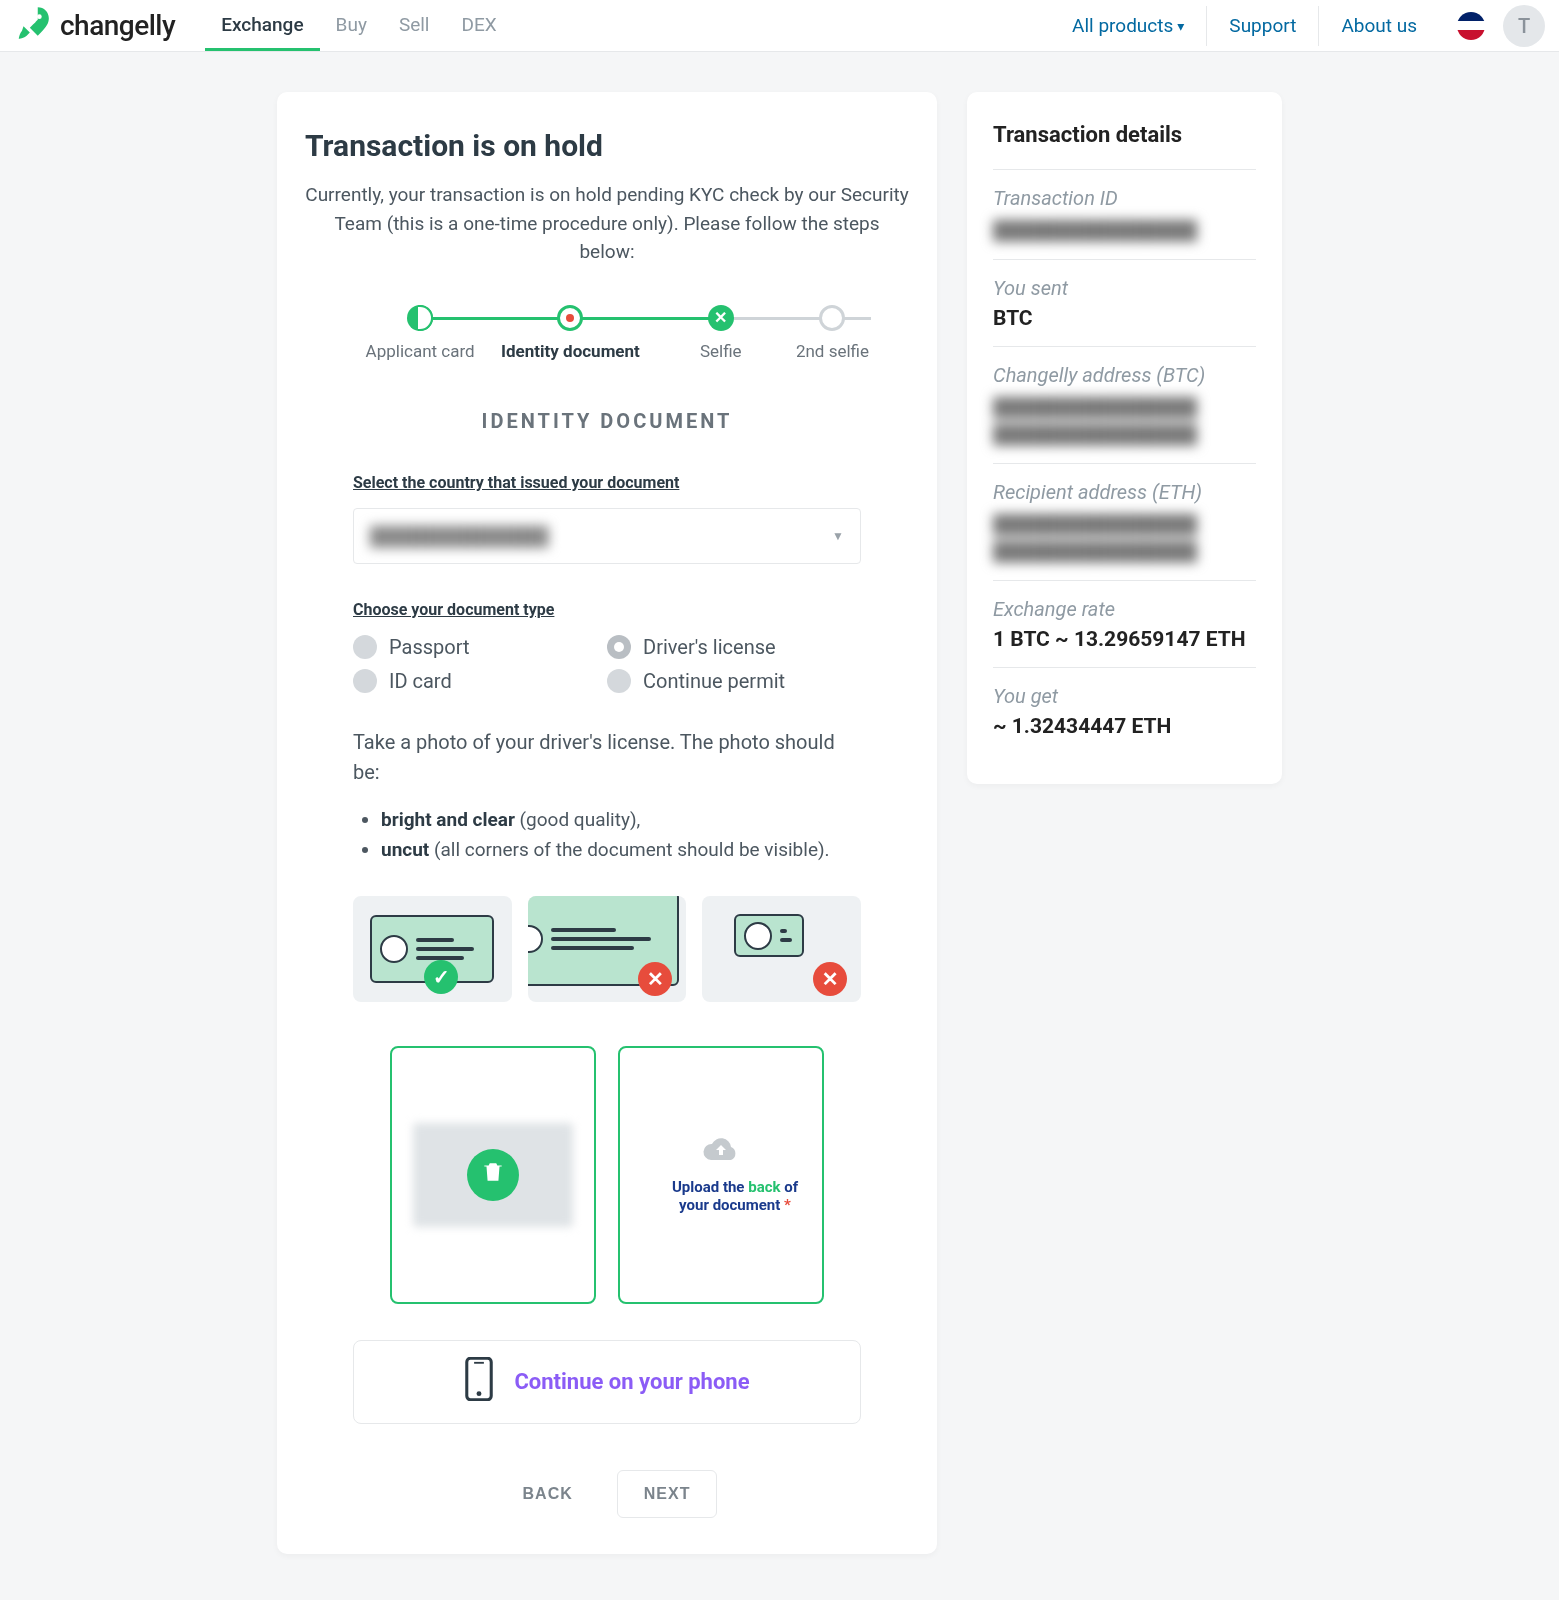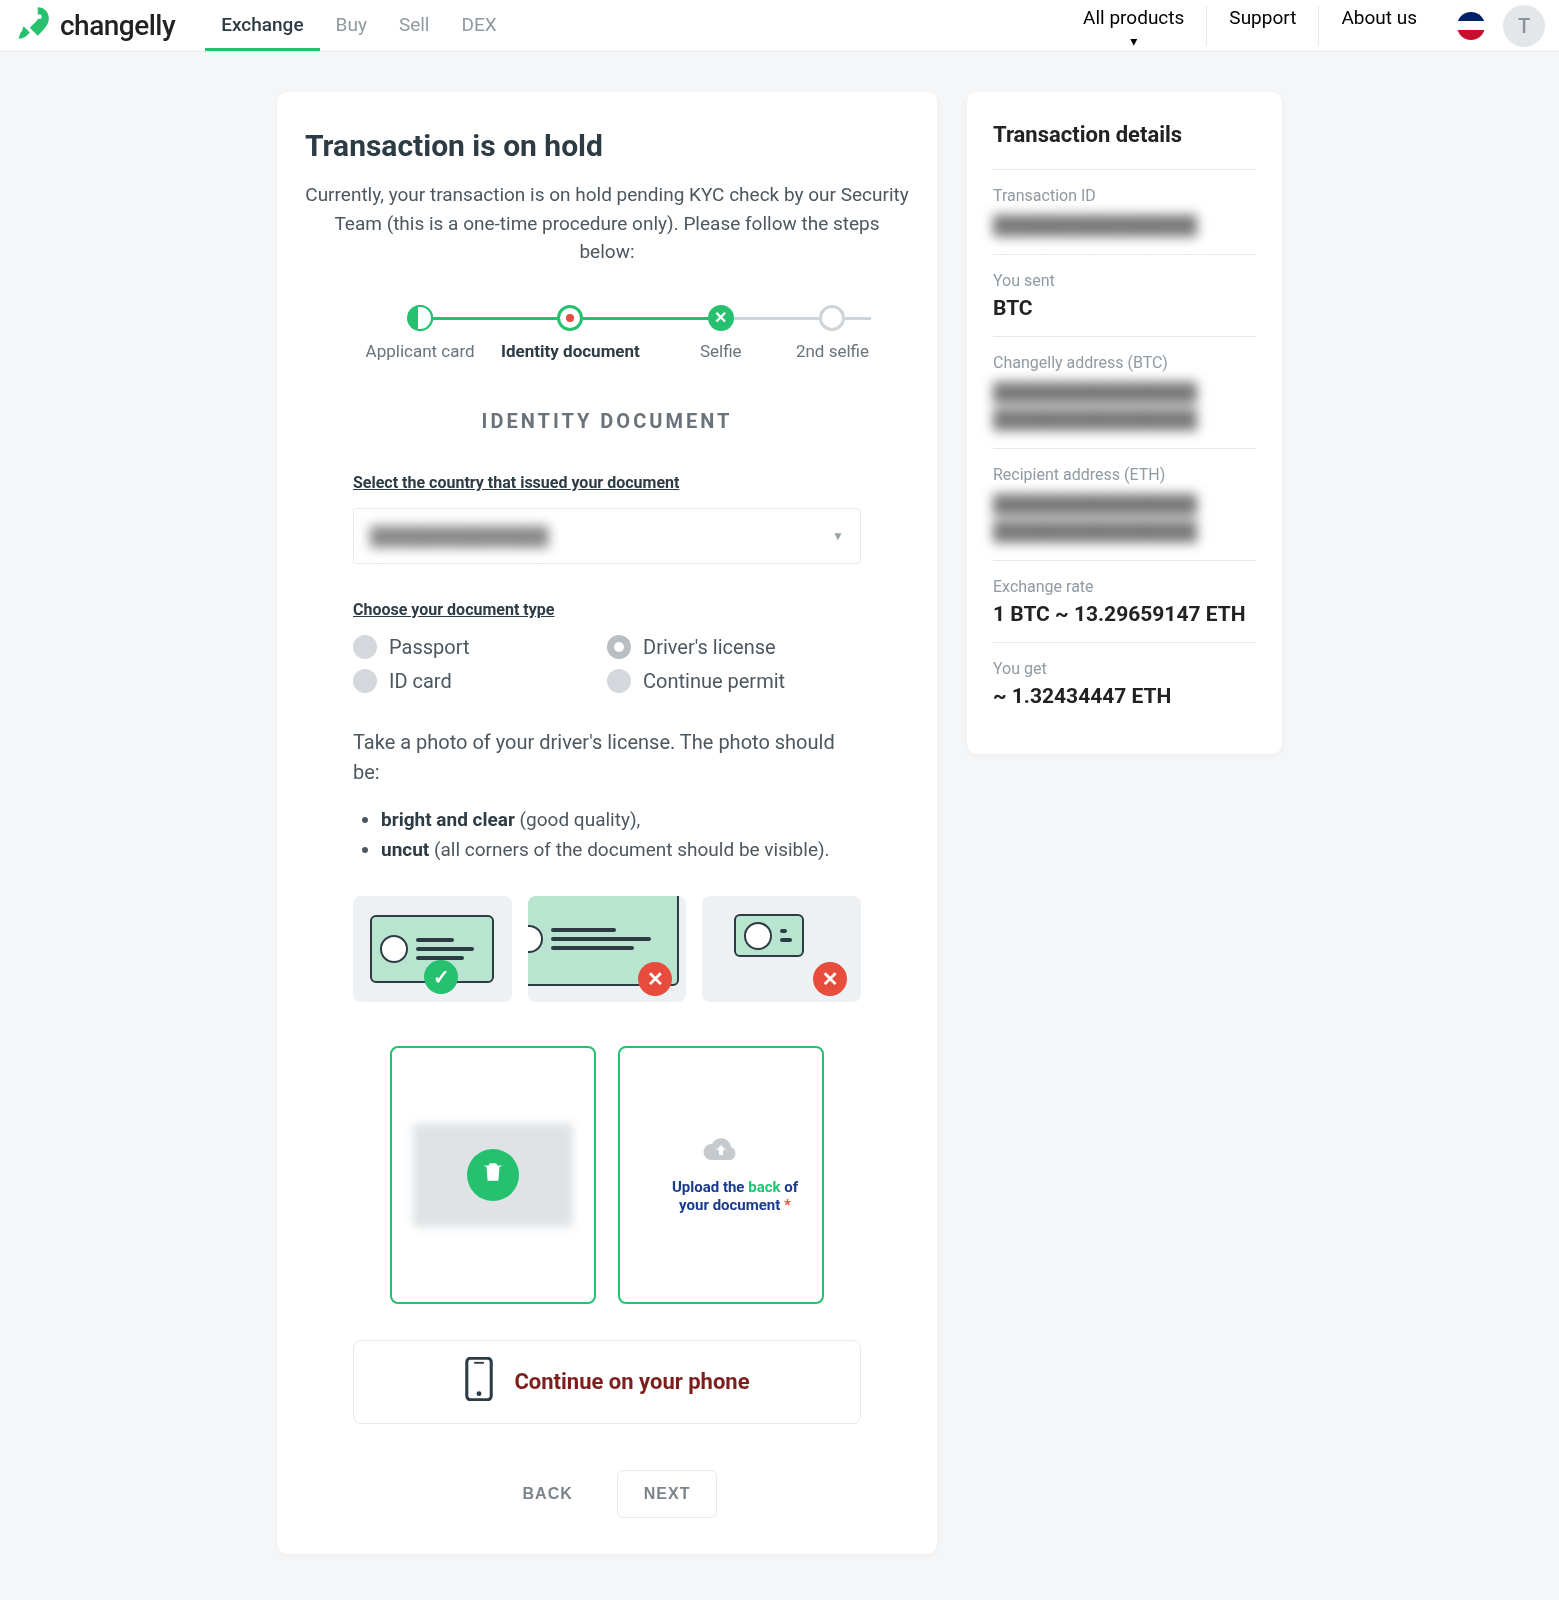--- a/index.html
+++ b/index.html
@@ -34,21 +34,21 @@
   .logo{display:flex;align-items:center;gap:8px;cursor:pointer;}
   .logo svg{width:38px;height:38px;}
   .logo-text{font-size:28px;font-weight:500;color:#222;letter-spacing:-.5px;}
   nav.main-nav{display:flex;margin-left:30px;height:100%;}
   nav.main-nav a{
     display:flex;align-items:center;height:100%;padding:0 16px;
     color:var(--muted);text-decoration:none;font-size:19px;border-bottom:3px solid transparent;
   }
   nav.main-nav a.active{color:#2d3b45;border-bottom-color:var(--green);font-weight:500;}
   .header-right{margin-left:auto;display:flex;align-items:center;gap:0;height:100%;}
-  .header-link{padding:0 22px;color:#000000;font-size:19px;text-decoration:none;display:flex;align-items:center;gap:4px;height:40px;border-right:1px solid var(--border);flex-direction:column;}
+  .header-link{padding:0 22px;color:#0369a1;font-size:19px;text-decoration:none;display:flex;align-items:center;gap:4px;height:40px;border-right:1px solid var(--border);}
   .header-link:last-of-type{border-right:none;}
   .chevron{font-size:14px;}
   .flag{width:28px;height:28px;border-radius:50%;display:inline-block;background:linear-gradient(#012169 0 33%,#fff 33% 66%,#c8102e 66%);margin:0 18px;}
   .avatar{width:42px;height:42px;border-radius:50%;background:#e4e7ea;display:flex;align-items:center;justify-content:center;color:#8a929a;font-weight:500;}
 
   
   .page{
     max-width:1400px;
     margin:0 auto;
     padding:40px 20px;
@@ -131,37 +131,37 @@
   .upzone .uplabel .hl{color:var(--green);}
   .upzone .uplabel .req{color:var(--red);}
   .upzone .cloud{color:#c5cace;margin-bottom:10px;}
   .upzone .cloud svg{width:36px;height:28px;fill:#c5cace;}
   .upcol{display:flex;flex-direction:column;align-items:center;}
 
   
   .phone-cta{
     border:1px solid var(--border);border-radius:8px;height:84px;
     display:flex;align-items:center;justify-content:center;gap:20px;
-    font-size:22px;font-weight:700;color:#7f1d1d;margin:0 48px 46px;cursor:pointer;
+    font-size:22px;font-weight:700;color:#8b5cf6;margin:0 48px 46px;cursor:pointer;
   }
   .phone-cta svg{width:30px;height:44px;}
 
   
   .btnrow{display:flex;justify-content:center;gap:18px;}
   .btn{
     padding:14px 26px;border-radius:6px;font-size:16px;font-weight:700;letter-spacing:1px;
     background:#fff;border:1px solid var(--border);color:#7b848c;cursor:pointer;
   }
   .btn:first-child{border:none;}
 
   
   .side-card h2{font-size:22px;font-weight:700;margin:0 0 22px;color:#222;}
   .detail{border-top:1px solid var(--border);padding:16px 0;}
   .side-card .detail:first-of-type{border-top:1px solid var(--border);}
-  .detail .k{color:var(--muted);font-size:16px;margin-bottom:6px;}
+  .detail .k{color:var(--muted);font-size:20px;margin-bottom:6px;font-style:italic;}
   .detail .v{font-size:21px;font-weight:700;color:#222;}
   .detail .vblur{filter:blur(6px);color:#777;font-size:18px;line-height:1.5;}
 </style>
 </head>
 <body>
 
 <header>
   <div class="logo">
     <span>
       <svg viewBox="0 0 48 48">

